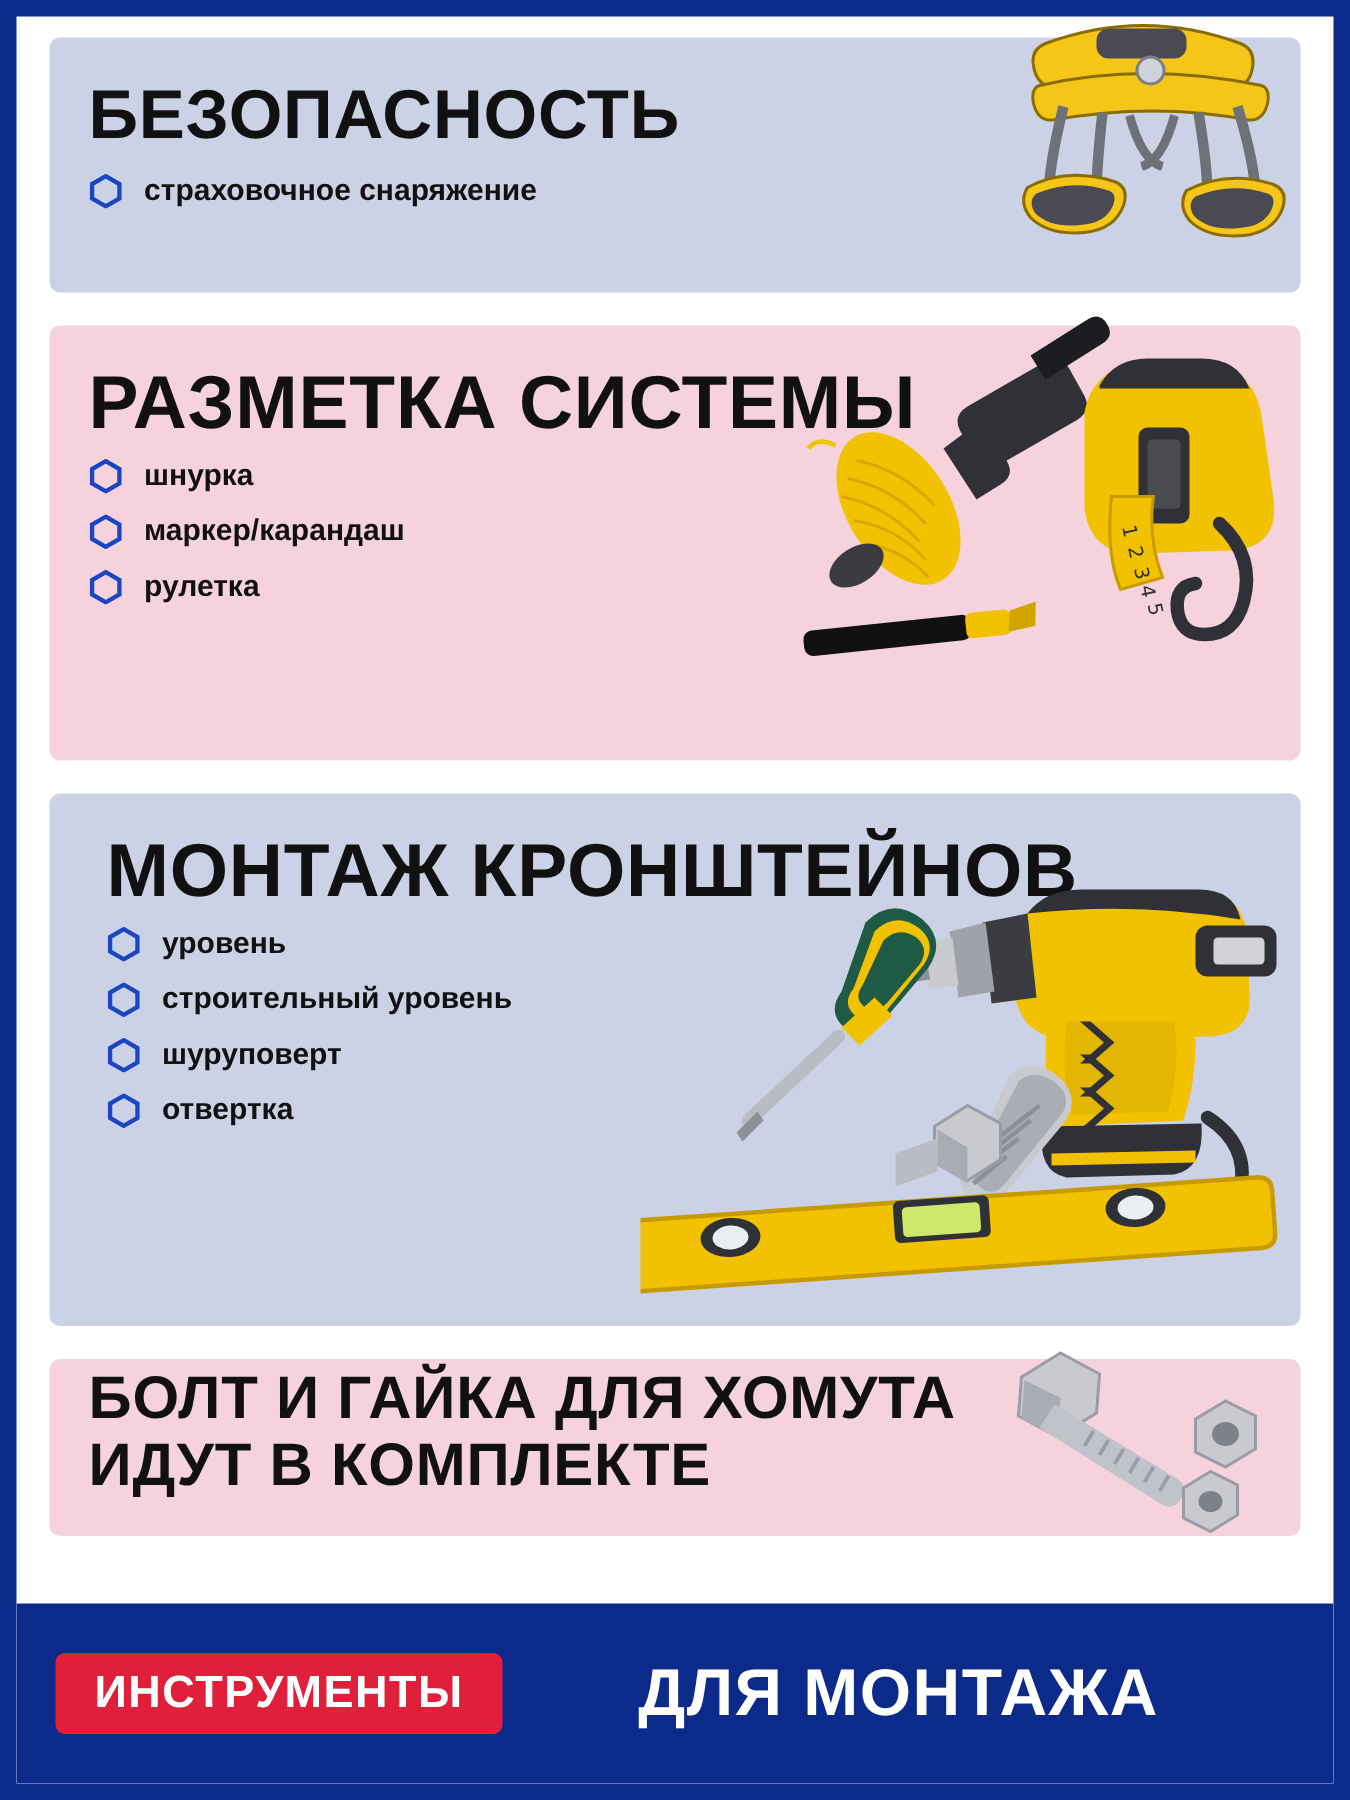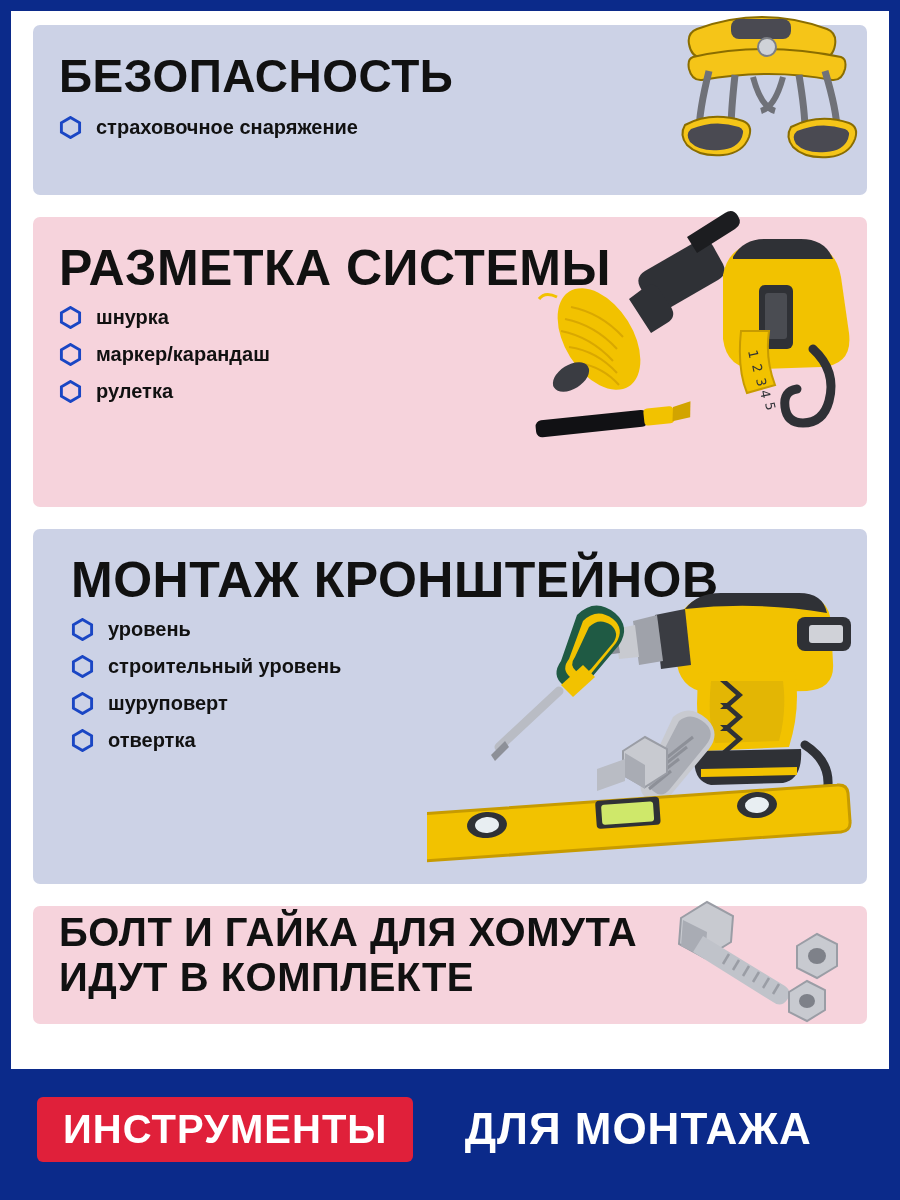--- a/index.html
+++ b/index.html
@@ -89,21 +89,21 @@
     height: 120px;
     background: #0b2a8a;
     display: flex;
     align-items: center;
     padding: 0 26px;
     gap: 0;
   }
   .footer-chip {
     background: #e0203a;
     color: #ffffff;
-    font-size: 40px;
+    font-size: 30px;
     font-weight: 800;
     letter-spacing: 1px;
     padding: 10px 26px;
     border-radius: 6px;
     text-transform: uppercase;
     white-space: nowrap;
   }
   .footer-text {
     color: #ffffff;
     font-size: 44px;

